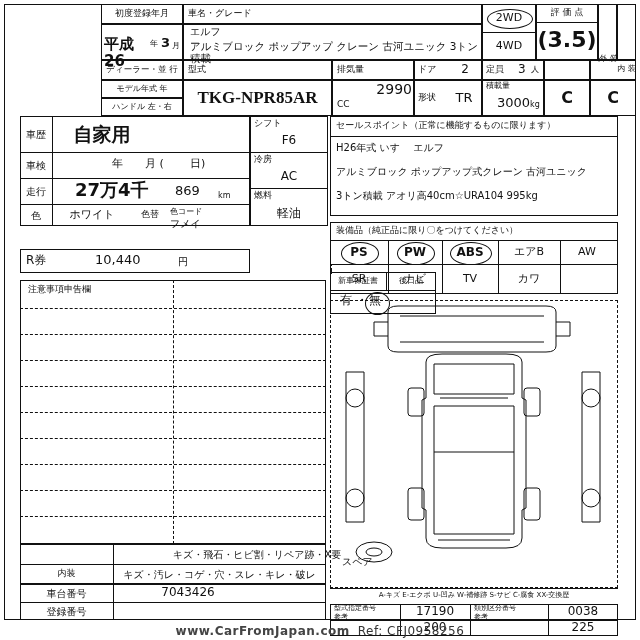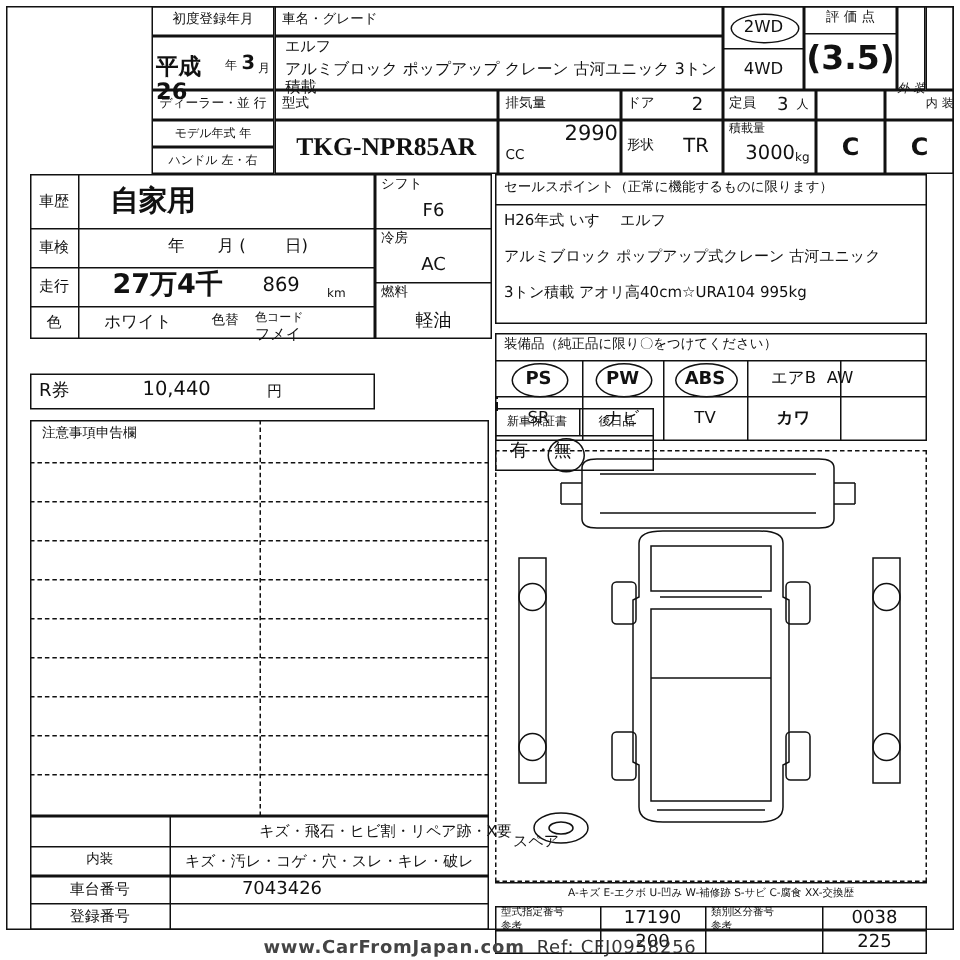--- a/index.html
+++ b/index.html
@@ -187,30 +187,30 @@
 
   <div class="vline" style="left:388px;top:240px;height:54px;"></div>
   <div class="vline" style="left:442px;top:240px;height:54px;"></div>
   <div class="vline" style="left:498px;top:240px;height:54px;"></div>
   <div class="vline" style="left:560px;top:240px;height:54px;"></div>
 
   <div class="lbl ctr" style="left:330px;top:241px;width:58px;height:23px;font-size:12px;font-weight:bold;">PS</div>
   <div class="lbl ctr" style="left:388px;top:241px;width:54px;height:23px;font-size:12px;font-weight:bold;">PW</div>
   <div class="lbl ctr" style="left:442px;top:241px;width:56px;height:23px;font-size:12px;font-weight:bold;">ABS</div>
   <div class="lbl ctr" style="left:498px;top:241px;width:62px;height:23px;font-size:11px;">エアB</div>
-  <div class="lbl ctr" style="left:533px;top:241px;width:54px;height:23px;font-size:11px;">AW</div>
+  <div class="lbl ctr" style="left:560px;top:241px;width:54px;height:23px;font-size:11px;">AW</div>
 
   <div style="position:absolute;left:341px;top:242px;width:36px;height:21px;border:1.4px solid #111;border-radius:50%;"></div>
   <div style="position:absolute;left:397px;top:242px;width:36px;height:21px;border:1.4px solid #111;border-radius:50%;"></div>
   <div style="position:absolute;left:450px;top:242px;width:40px;height:21px;border:1.4px solid #111;border-radius:50%;"></div>
 
   <div class="lbl ctr" style="left:330px;top:265px;width:58px;height:28px;font-size:11px;">SR</div>
   <div class="lbl ctr" style="left:388px;top:265px;width:54px;height:28px;font-size:11px;">ナビ</div>
   <div class="lbl ctr" style="left:442px;top:265px;width:56px;height:28px;font-size:11px;">TV</div>
-  <div class="lbl ctr" style="left:498px;top:265px;width:62px;height:28px;font-size:11px;font-weight:bold;">カワ</div>
+  <div class="lbl ctr" style="left:498px;top:265px;width:62px;height:28px;font-size:11px;">カワ</div>
 
   <div class="bx" style="left:330px;top:264px;width:0px;height:0px;"></div>
   <div class="bx" style="left:330px;top:268px;width:0;height:0;"></div>
   <div class="bx" style="left:330px;top:269px;width:0;height:0;"></div>
   <div class="bx" style="left:330px;top:270px;width:0;height:0;"></div>
 
   <div class="bx" style="left:330px;top:270px;width:0;height:0;"></div>
 
   <div class="bx" style="left:330px;top:270px;width:0;height:0;"></div>
 

